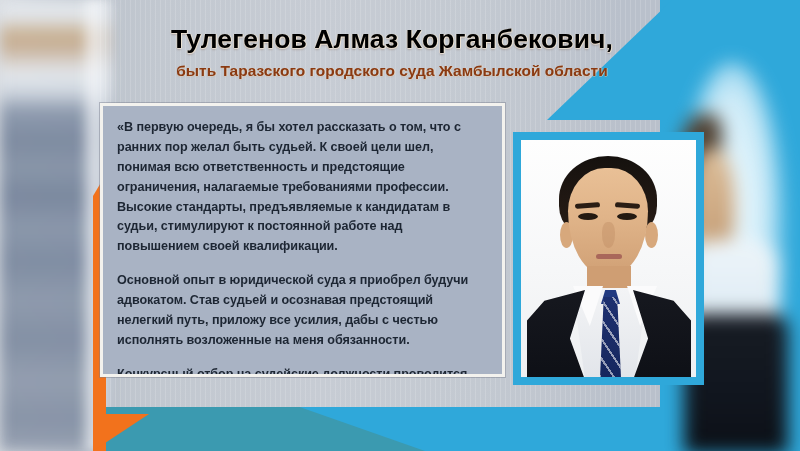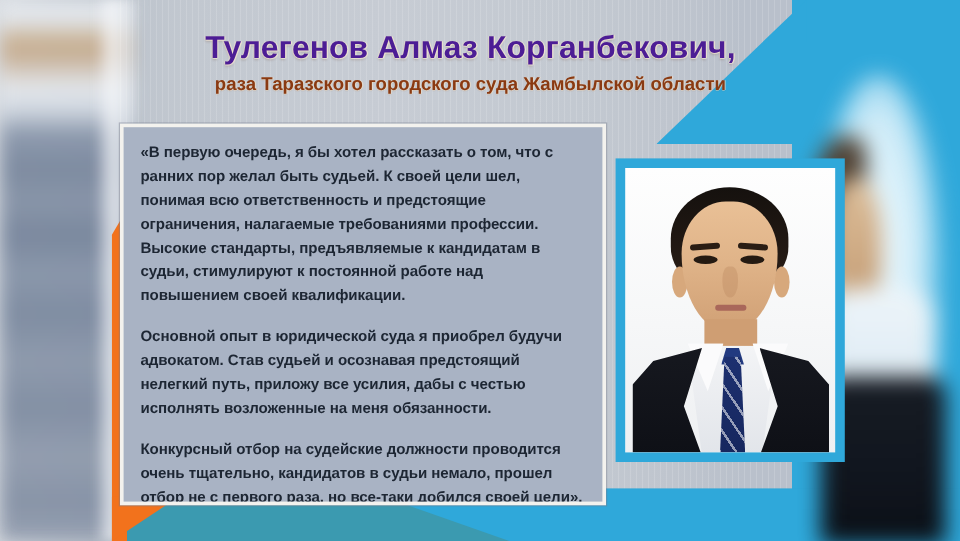--- a/index.html
+++ b/index.html
@@ -221,21 +221,21 @@
     left: 112px;
     top: 24px;
     width: 560px;
     text-align: center;
   }
   .title-main {
     margin: 0;
     font-size: 26.5px;
     font-weight: bold;
     letter-spacing: .1px;
-    color: #4c1d95;
+    color: #000000;
     text-shadow:
        1px  0   0 rgba(255,236,205,.55),
       -1px  0   0 rgba(255,236,205,.35),
        0   1px  0 rgba(255,240,215,.5),
        1px  1px 1px rgba(255,255,255,.35),
        0    2px 2px rgba(90,40,15,.22);
     white-space: nowrap;
   }
   .title-sub {
     margin: 7px 0 0 0;
@@ -249,21 +249,21 @@
     white-space: nowrap;
   }
 
   
 
   .quote-box {
     position: absolute;
     left: 100px;
     top: 103px;
     width: 405px;
-    height: 318px;
+    height: 274px;
     box-sizing: border-box;
     background: #a9b3c4;
     border: 3px solid #f3f2ee;
     box-shadow: 0 0 0 1px rgba(120,125,140,.45);
     padding: 12px 14px 10px 14px;
     overflow: hidden;
   }
   .quote-box p {
     margin: 0;
     font-size: 12.6px;
@@ -453,21 +453,21 @@
     <div class="rp-skin"></div>
     <div class="rp-shirt"></div>
     <div class="rp-suit"></div>
   </div>
 
   <div class="orange-bar"></div>
   <div class="orange-arrow"></div>
 
   <div class="heading">
     <h1 class="title-main">Тулегенов Алмаз Корганбекович,</h1>
-    <h2 class="title-sub">раза Таразского городского суда Жамбылской области</h2>
+    <h2 class="title-sub">быть Таразского городского суда Жамбылской области</h2>
   </div>
 
   <div class="quote-box">
     <p>«В первую очередь, я бы хотел рассказать о том, что с ранних пор желал быть судьей. К своей цели шел, понимая всю ответственность и предстоящие ограничения, налагаемые требованиями профессии. Высокие стандарты, предъявляемые к кандидатам в судьи, стимулируют к постоянной работе над повышением своей квалификации.</p>
     <p>Основной опыт в юридической суда я приобрел будучи адвокатом. Став судьей и осознавая предстоящий нелегкий путь, приложу все усилия, дабы с честью исполнять возложенные на меня обязанности.</p>
     <p>Конкурсный отбор на судейские должности проводится очень тщательно, кандидатов в судьи немало, прошел отбор не с первого раза, но все-таки добился своей цели».</p>
   </div>
 
   <div class="portrait-frame">
     <div class="pf-inner">

